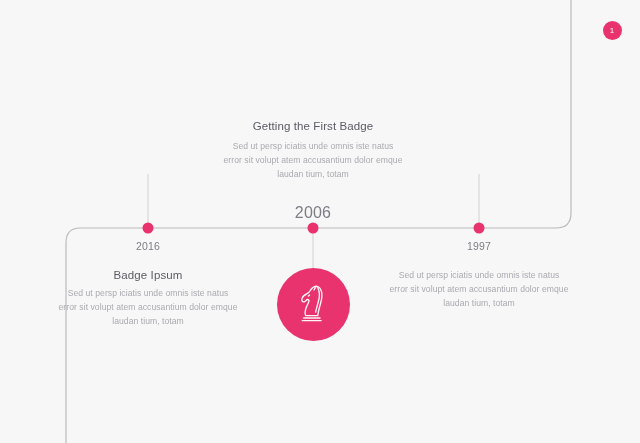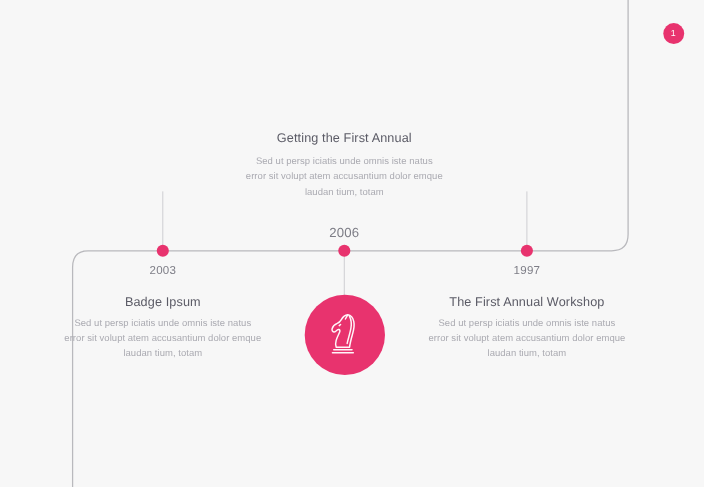--- a/index.html
+++ b/index.html
@@ -74,21 +74,21 @@
   }
   .block-top .heading { margin-bottom: 8px; }
 
   
   .date-center {
     position: absolute;
     left: 213px;
     top: 204px;
     width: 200px;
     text-align: center;
-    font-size: 12px;
+    font-size: 16px;
     color: #7d7d86;
     letter-spacing: .2px;
   }
 
   
   .emblem {
     position: absolute;
     left: 313px;
     top: 304px;
     width: 73px;
@@ -134,35 +134,34 @@
     <line x1="479" y1="228" x2="479" y2="174" stroke="#cdcdd1" stroke-width="0.9"></line>
 
     <line x1="313" y1="228" x2="313" y2="270" stroke="#cdcdd1" stroke-width="0.9"></line>
   </svg>
 
   <div class="dot dot-2009"></div>
   <div class="dot dot-2006"></div>
   <div class="dot dot-2005"></div>
 
   <div class="block block-top">
-    <h3 class="heading">Getting the First Annual</h3>
+    <h3 class="heading">Getting the First Badge</h3>
     <div class="body">Sed ut persp iciatis unde omnis iste natus error sit volupt atem accusantium dolor emque laudan tium, totam</div>
   </div>
 
   <div class="date-center">2006</div>
 
   <div class="block block-left">
-    <div class="date">2003</div>
+    <div class="date">2016</div>
     <h3 class="heading">Badge Ipsum</h3>
     <div class="body">Sed ut persp iciatis unde omnis iste natus error sit volupt atem accusantium dolor emque laudan tium, totam</div>
   </div>
 
   <div class="block block-right">
     <div class="date">1997</div>
-    <h3 class="heading">The First Annual Workshop</h3>
     <div class="body">Sed ut persp iciatis unde omnis iste natus error sit volupt atem accusantium dolor emque laudan tium, totam</div>
   </div>
 
   <div class="emblem">
     <svg width="40" height="44" viewBox="0 0 40 44">
       <g fill="none" stroke="#fff6f9" stroke-width="1.35" stroke-linecap="round" stroke-linejoin="round">
 
         <path d="M23.2 4.2 C20.4 4.6 18.6 6.3 17.3 8.5
                  C16.3 10.2 15.4 11.3 13.6 12.0
                  C11.3 12.9 9.6 14.4 9.0 16.6

